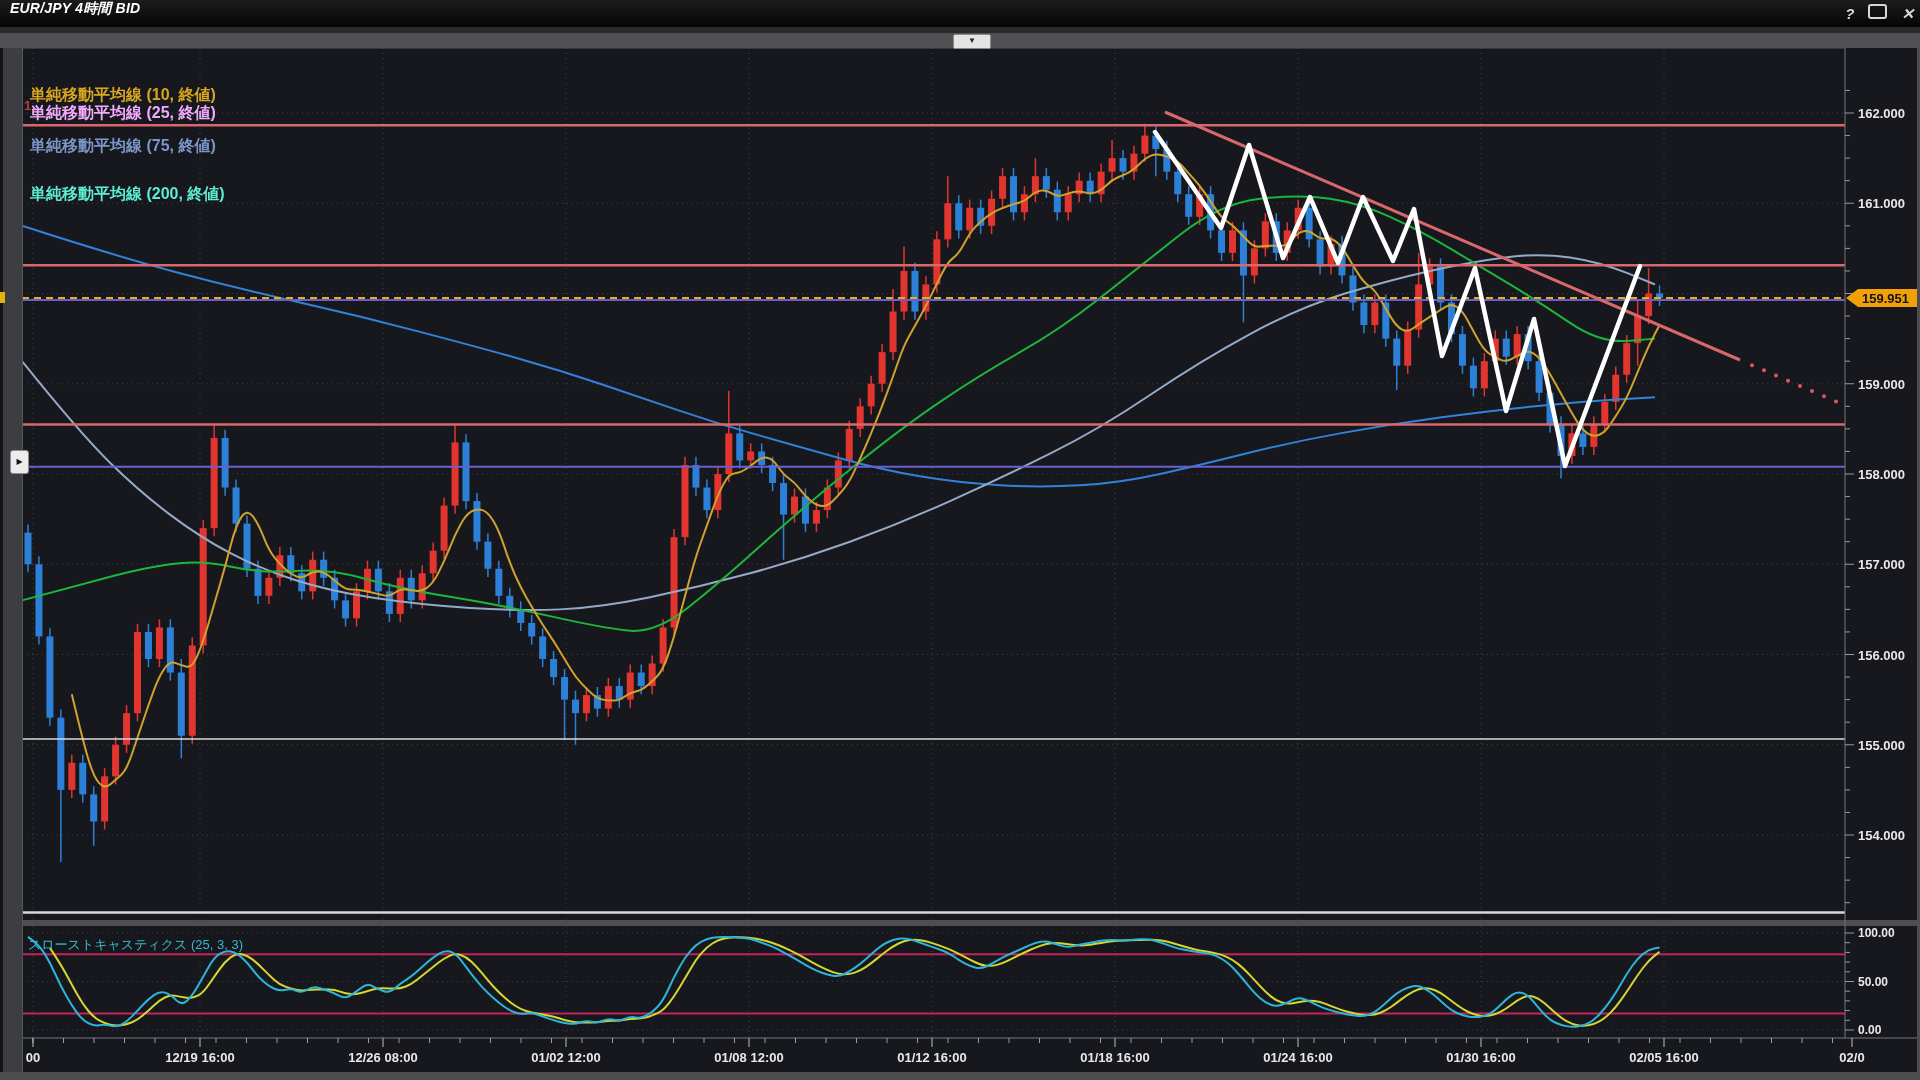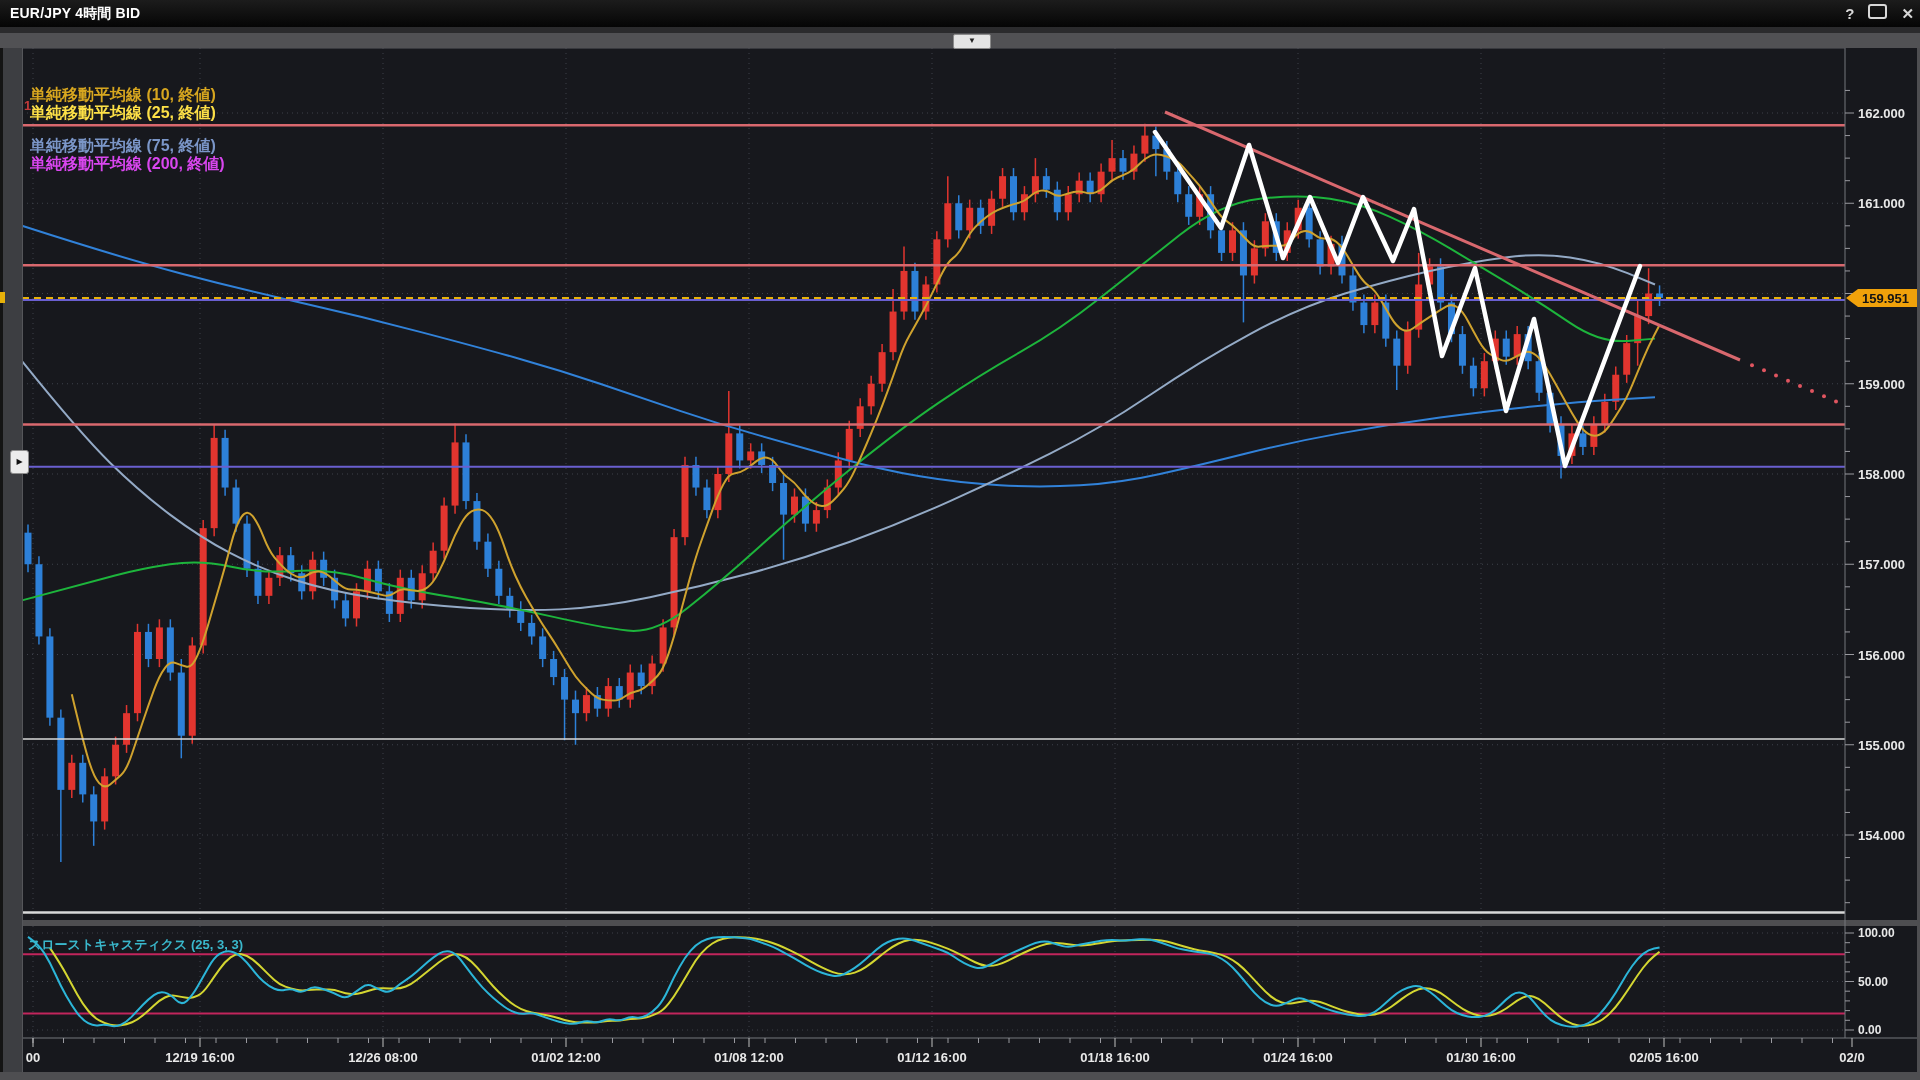--- a/index.html
+++ b/index.html
@@ -1,19 +1,19 @@
 <!DOCTYPE html>
 <html><head>
 <meta charset="utf-8">
 <style>
   html,body{margin:0;padding:0;background:#000;}
   #app{position:relative;width:1920px;height:1080px;background:#17181d;overflow:hidden;
        font-family:"Liberation Sans",sans-serif;}
   .titlebar{position:absolute;left:0;top:0;width:1920px;height:27px;background:linear-gradient(#1c1c1c,#050505);
-            color:#fff;display:flex;align-items:center;z-index:30;}
+            color:#fff;display:flex;z-index:30;font-style:italic;}
   .titlebar .title{font-size:14px;font-weight:bold;margin-left:10px;letter-spacing:.2px;}
   .winbtns{position:absolute;right:6px;top:0;height:27px;display:flex;align-items:center;gap:14px;color:#d8d8d8;
            font-size:15px;font-weight:bold;}
   .winbtn{cursor:default;line-height:27px;}
   .maxglyph{display:inline-block;width:15px;height:11px;border:2px solid #d8d8d8;border-radius:3px;}
   .strip-dark{position:absolute;left:0;top:27px;width:1920px;height:6px;background:#2b2b2d;z-index:25;}
   .toolbar{position:absolute;left:0;top:33px;width:1920px;height:15px;background:#515154;z-index:25;}
   .collapse-btn{position:absolute;left:953px;top:1px;width:36px;height:13px;background:#e4e4e4;border:1px solid #8a8a8a;
                 border-radius:2px;color:#222;font-size:8px;text-align:center;line-height:12px;}
   .sidebar{position:absolute;left:0;top:48px;width:22px;height:1024px;background:#3d3e42;border-right:1px solid #55565a;z-index:20;}
@@ -22,21 +22,21 @@
   .side-handle{position:absolute;left:10px;top:450px;width:17px;height:22px;background:#ececec;border:1px solid #8d8d8d;
                border-radius:3px;color:#111;font-size:8px;text-align:center;line-height:22px;z-index:21;}
   .frame-bottom{position:absolute;left:0;top:1072px;width:1920px;height:8px;background:#4e4e51;z-index:25;}
   .frame-right{position:absolute;left:1917px;top:27px;width:3px;height:1053px;background:#4e4e51;z-index:24;}
   svg#chart{position:absolute;left:0;top:0;z-index:10;}
   .overlay{position:absolute;z-index:15;pointer-events:none;}
   .legend-row{font-size:16px;font-weight:bold;white-space:nowrap;line-height:18px;}
   #legend{left:30px;top:86px;}
   #hidden-frag{left:24px;top:98px;color:#c23a3a;font-size:13px;font-weight:bold;}
   .pricelabel{position:absolute;left:25px;font-size:13px;font-weight:bold;}
-  #stochlabel{left:28px;top:936px;color:#3ab8cc;font-size:13px;font-weight:bold;}
+  #stochlabel{left:28px;top:936px;color:#3ab8cc;font-size:13px;font-weight:normal;}
 </style>
 </head>
 <body>
 
 <div id="app">
 
   <svg id="chart" width="1920" height="1080">
       <rect x="0" y="27" width="1920" height="1053" fill="#17181d"></rect>
       <rect x="22" y="48" width="1823" height="872" fill="#17181d"></rect>
       <rect x="0" y="920" width="1920" height="6" fill="#4e4e51"></rect>
@@ -576,23 +576,23 @@
   </div>
 
   <div class="sidebar">
     <div class="sidebar-edge"></div>
     <div class="side-current"></div>
   </div>
   <div class="side-handle">▶</div>
 
   <div id="legend" class="overlay">
     <div class="legend-row" style="color: rgb(215, 166, 31);">単純移動平均線 (10, 終値)</div>
-    <div class="legend-row" style="color: #fde047;">単純移動平均線 (25, 終値)</div>
+    <div class="legend-row" style="color: #f0abfc;">単純移動平均線 (25, 終値)</div>
     <div class="legend-row" style="color: rgb(123, 150, 200); margin-top: 15px;">単純移動平均線 (75, 終値)</div>
-    <div class="legend-row" style="color: #d946ef;">単純移動平均線 (200, 終値)</div>
+    <div class="legend-row" style="color: #5eead4; margin-top: 30px;">単純移動平均線 (200, 終値)</div>
   </div>
   <div id="hidden-frag" class="overlay">1</div>
 
   <div id="pricelabels">
       <div class="pricelabel" style="top: 247.161px; color: rgb(224, 106, 112);">160.314</div>
       <div class="pricelabel" style="top: 282.088px; color: rgb(136, 124, 232);">159.927</div>
       <div class="pricelabel" style="top: 406.543px; color: rgb(224, 106, 112);">158.548</div>
       <div class="pricelabel" style="top: 448.78px; color: rgb(136, 124, 232);">158.080</div>
       <div class="pricelabel" style="top: 720.974px; color: rgb(224, 224, 224);">155.064</div>
       <div class="pricelabel" style="top: 894.434px; color: rgb(224, 224, 224);">153.142</div>

